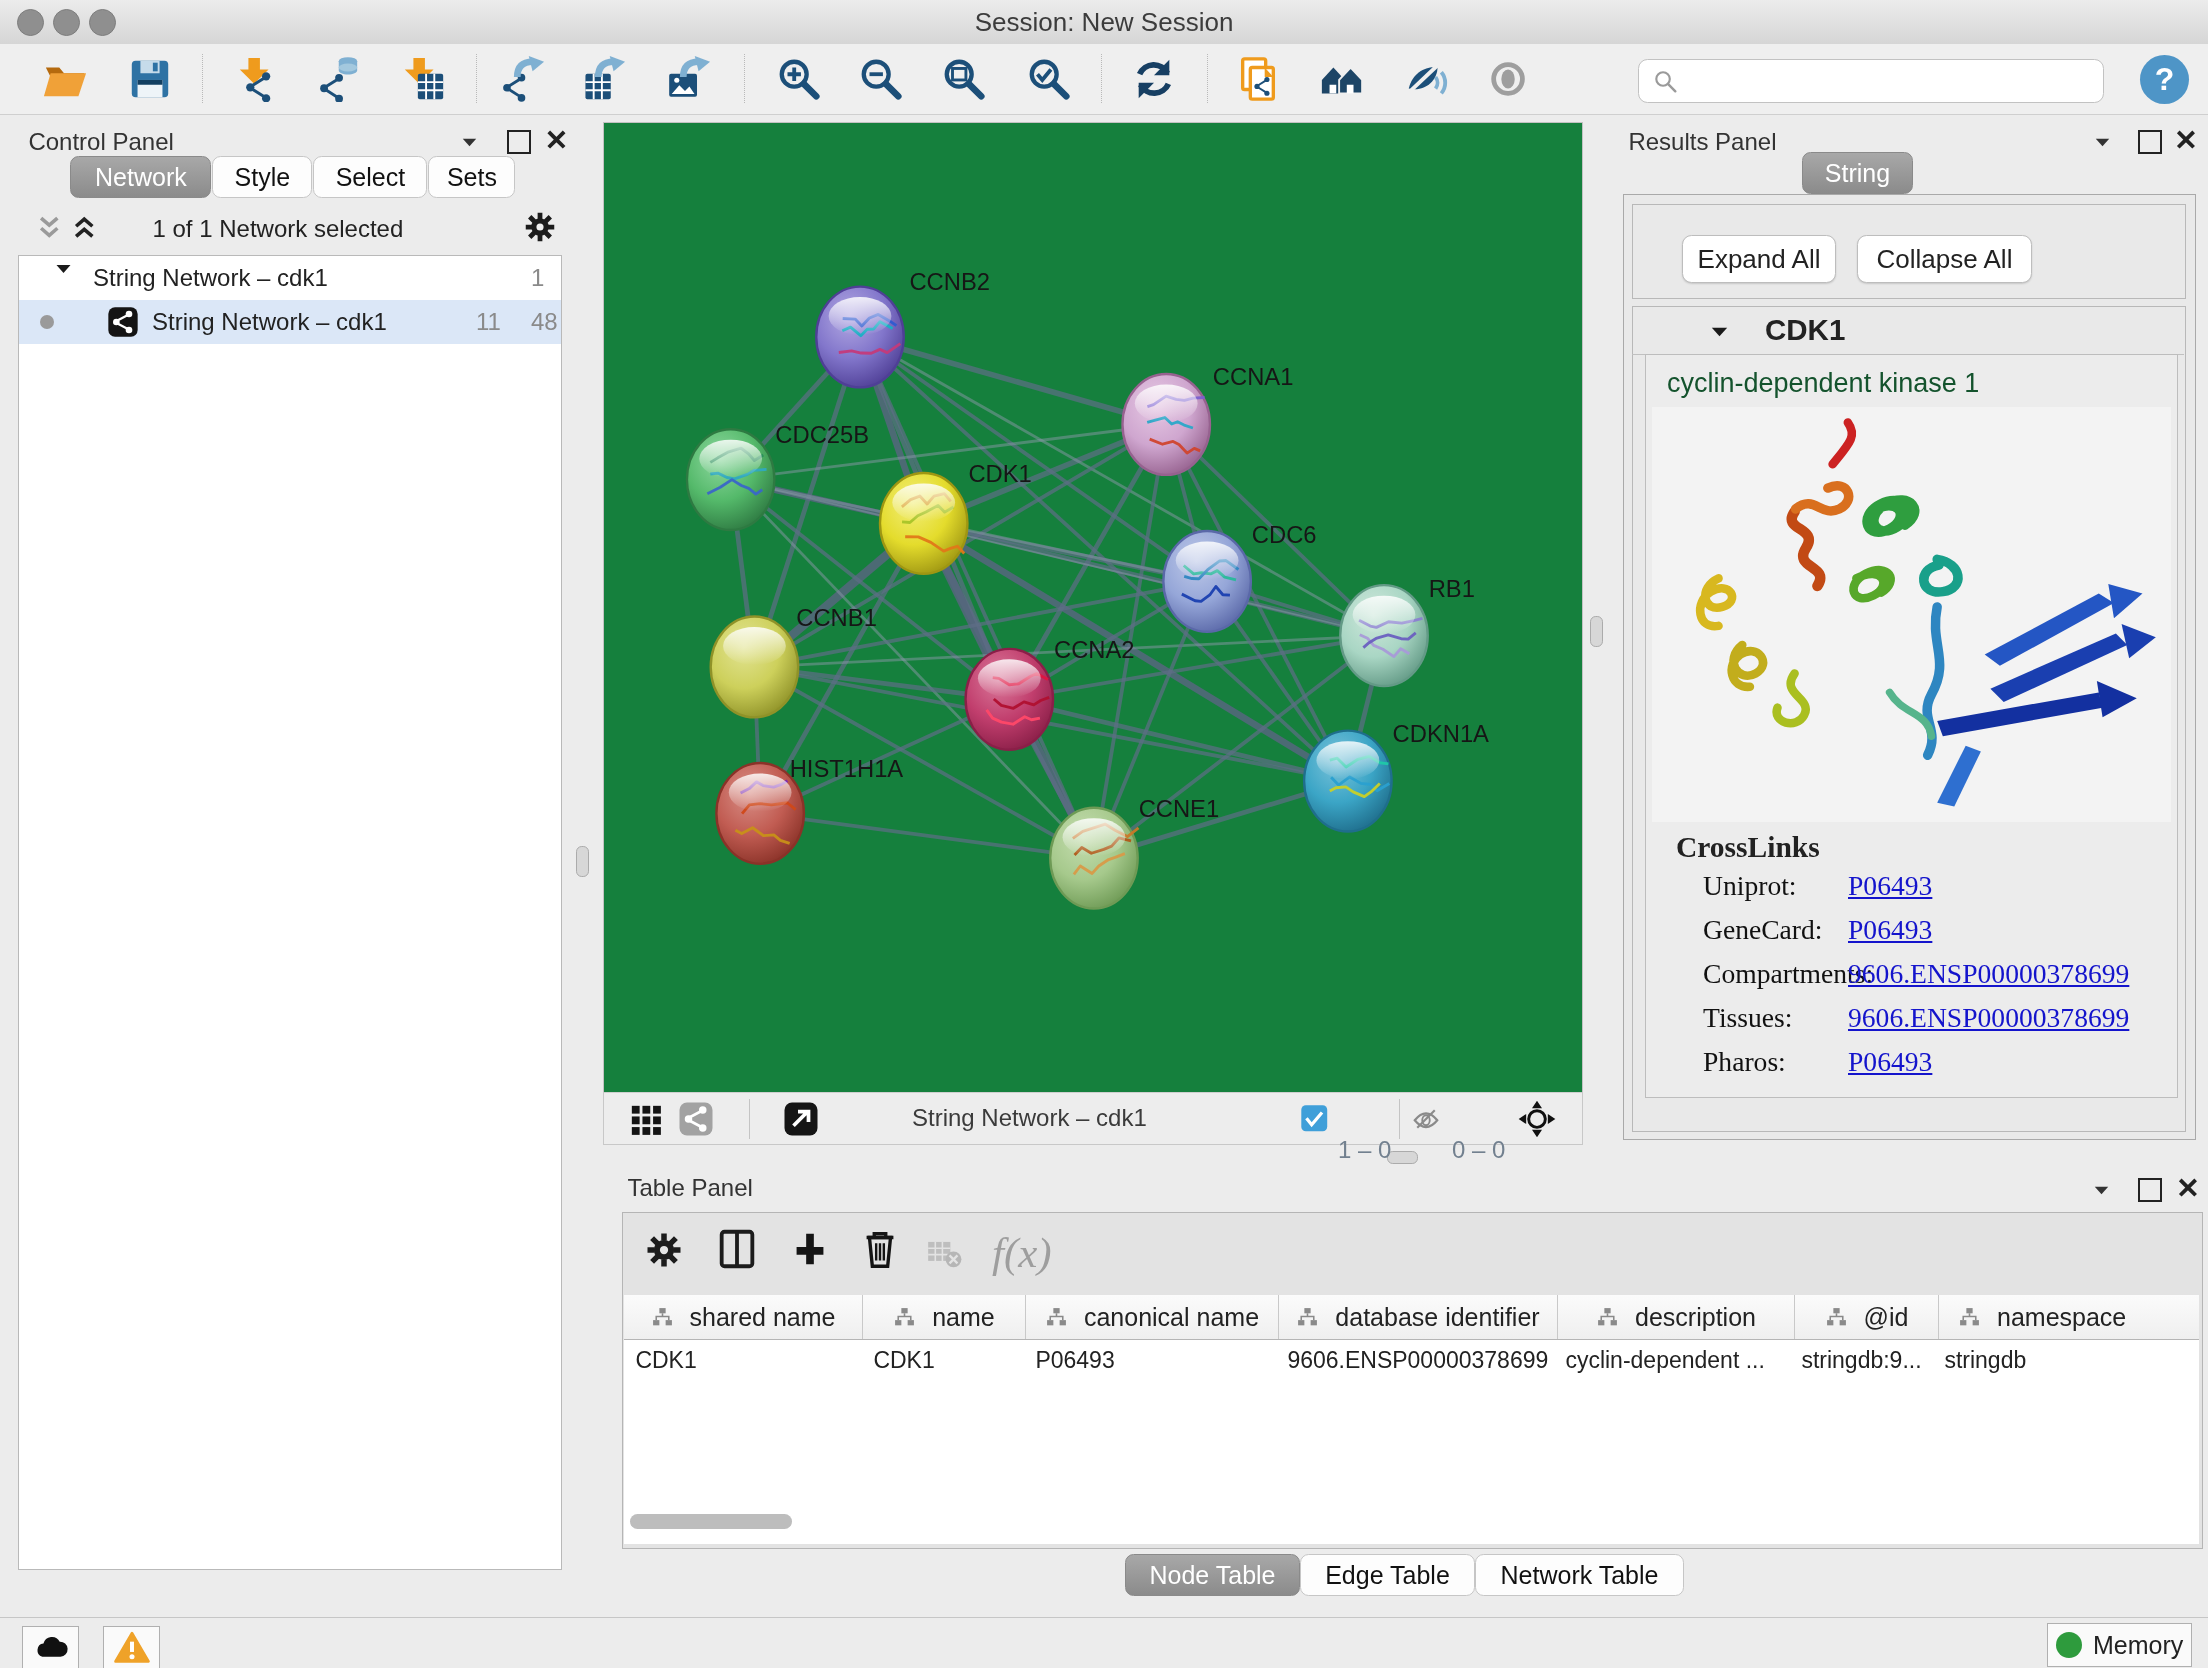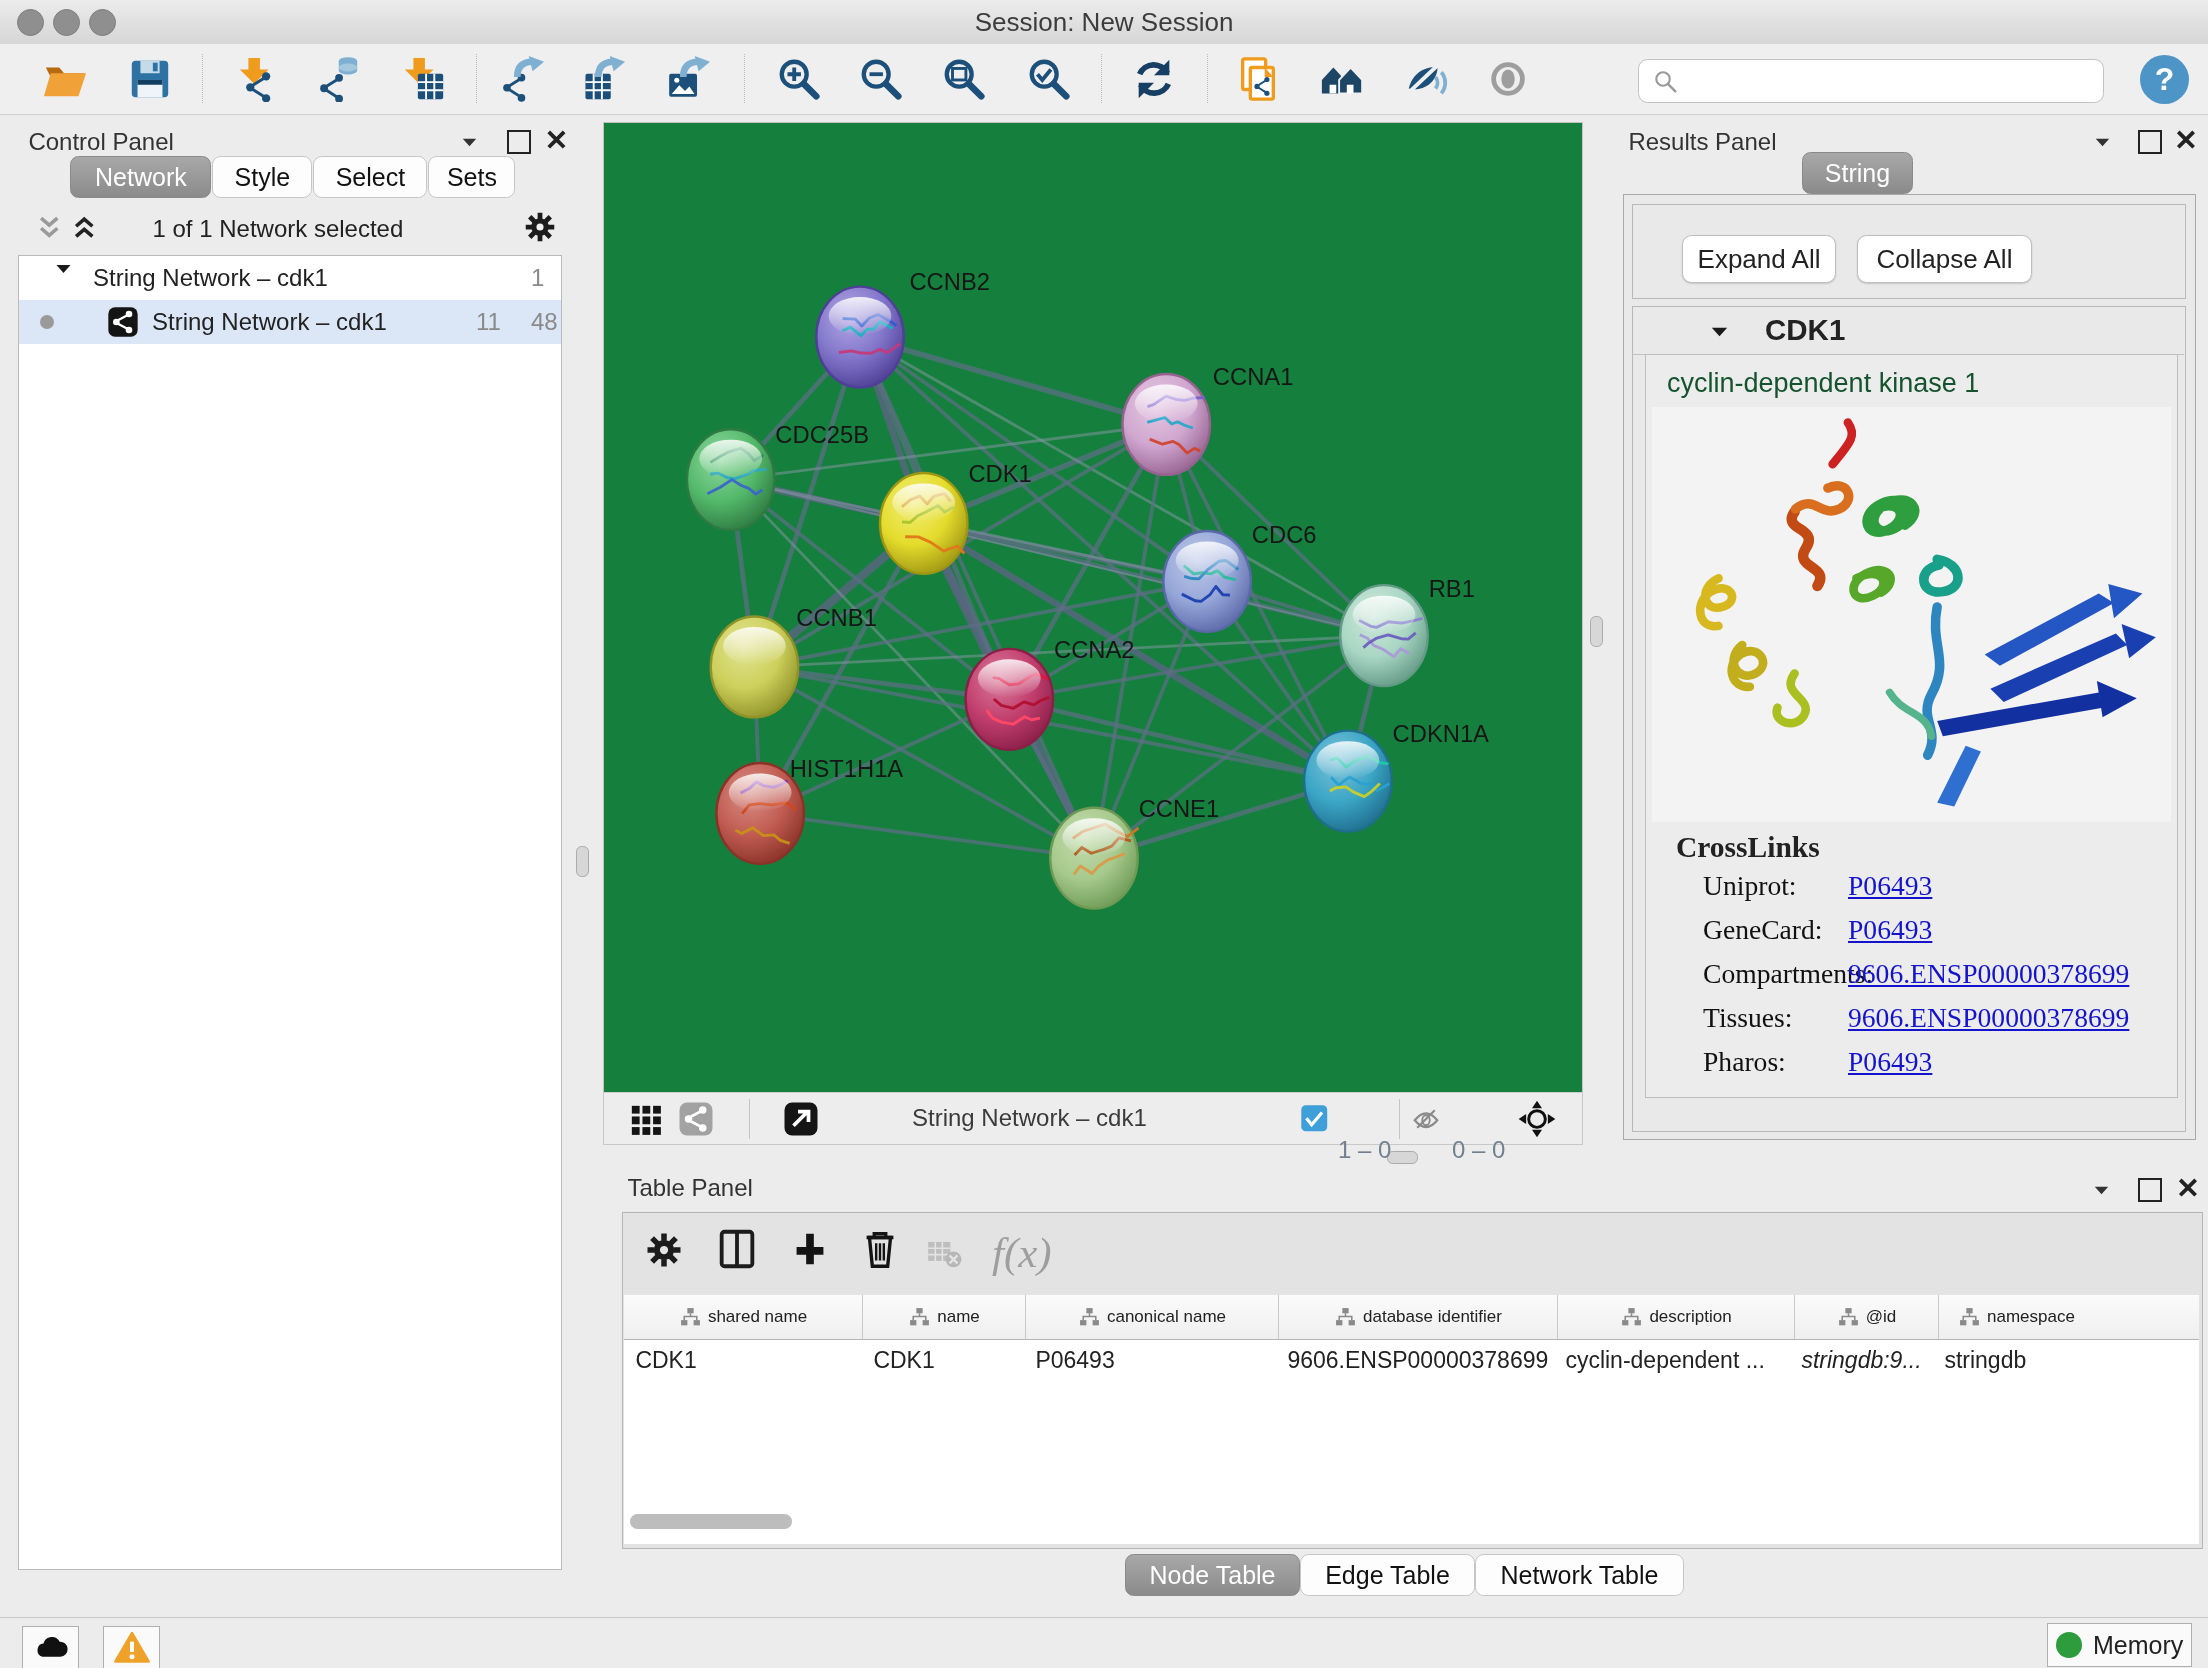--- a/index.html
+++ b/index.html
@@ -47,21 +47,21 @@
   .rp-entry-head{left:1632px;top:306px;width:552px;height:48px;border-bottom:1px solid #c0c0c0;}
   .rp-inner{left:1645px;top:354px;width:531px;height:742px;background:#ececec;border:1.9px solid #bdbdbd;}
   .serif{font-family:"Liberation Serif",serif;}
   .xlink-row{display:flex;height:44px;align-items:center;font-size:27.6px;}
   .xlink-label{width:145px;padding-left:57px;color:#111;}
   .xlink-val{text-decoration:underline;}
   
   .tp-box{left:622px;top:1212px;width:1579px;height:335px;background:#e3e3e3;border:1.9px solid #b5b5b5;}
   .tp-table{left:624px;top:1295px;width:1575px;height:249px;background:#fff;overflow:hidden;}
   .thead{display:flex;height:44px;background:linear-gradient(#fbfbfb,#efefef);border-bottom:1.9px solid #b5b5b5;}
-  .th{display:flex;align-items:center;justify-content:center;gap:6px;font-size:17px;color:#222;
+  .th{display:flex;align-items:center;justify-content:center;gap:16px;font-size:25px;color:#222;
       border-right:1px solid #c9c9c9;flex:none;overflow:hidden;}
   .trow{display:flex;height:40px;align-items:center;font-size:23px;}
   .td{flex:none;padding-left:11.4px;box-sizing:border-box;overflow:hidden;white-space:nowrap;}
   .hscroll-thumb{left:630px;top:1514px;width:162px;height:15px;border-radius:7.6px;background:#bdbdbd;}
   
   .statusbar{left:0;top:1617px;width:2208px;height:51px;background:#ececec;border-top:1px solid #c6c6c6;}
   .sb-btn{position:absolute;top:-1px;height:42px;background:#fafafa;border:1.9px solid #b0b0b0;
     display:flex;align-items:center;justify-content:center;}
   svg{display:block;}
 </style>
@@ -853,21 +853,21 @@
         <span>namespace</span>
       </div>
     </div>
   <div id="table-body">
       <div class="trow">
         <div class="td" style="width: 238px;">CDK1</div>
         <div class="td" style="width: 162px;">CDK1</div>
         <div class="td" style="width: 252px;">P06493</div>
         <div class="td" style="width: 278px;">9606.ENSP00000378699</div>
         <div class="td" style="width: 236px;">cyclin-dependent ...</div>
-        <div class="td" style="width: 143px; font-style: italic;">stringdb:9...</div>
+        <div class="td" style="width: 143px;">stringdb:9...</div>
         <div class="td" style="width: 399px;">stringdb</div>
       </div>
     </div>
 </div>
 <div class="abs hscroll-thumb"></div>
 
 <div class="tab sel abs" style="left:1125px;top:1554px;width:173px">Node Table</div>
 <div class="tab abs" style="left:1300px;top:1554px;width:173px">Edge Table</div>
 <div class="tab abs" style="left:1475px;top:1554px;width:207px">Network Table</div>
 

